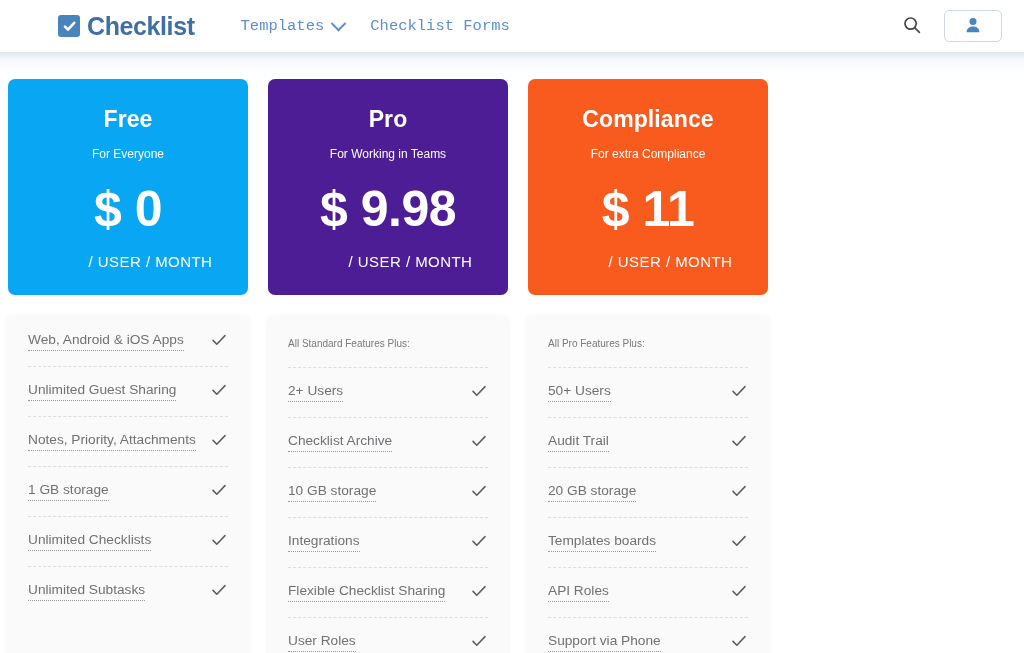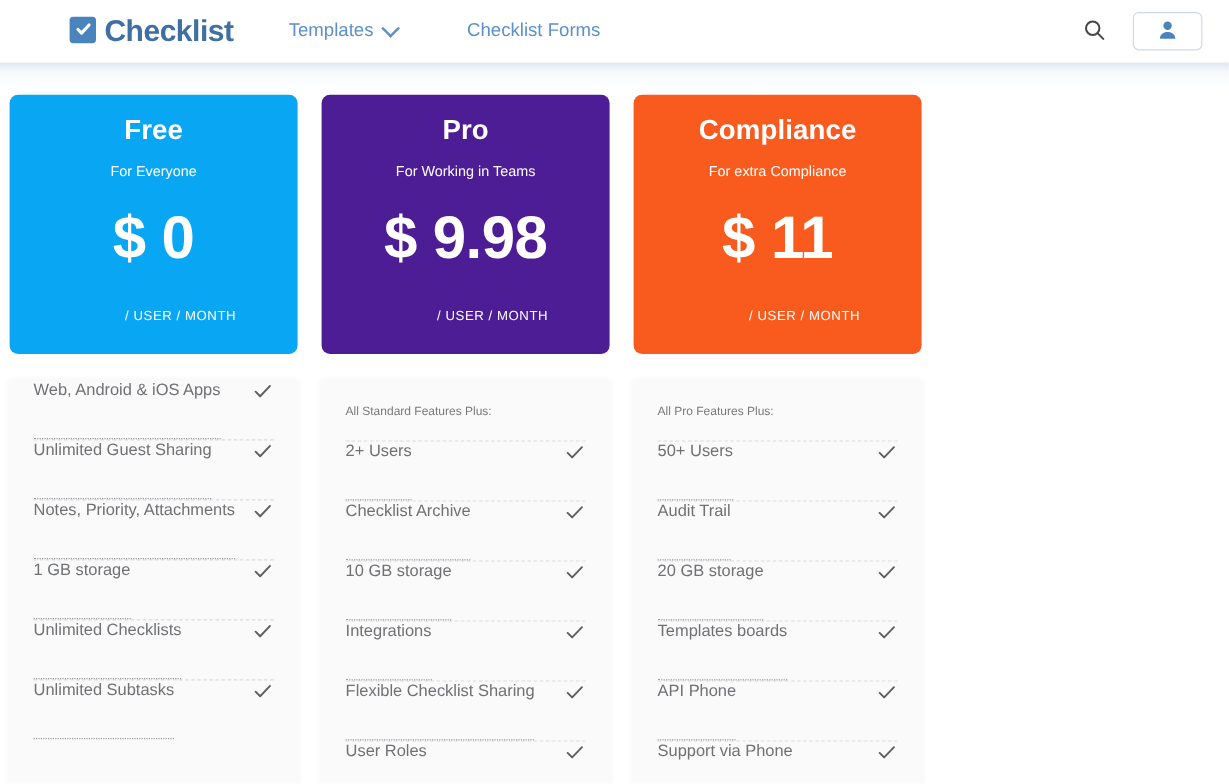--- a/index.html
+++ b/index.html
@@ -32,21 +32,21 @@
     left: 0;
     right: 0;
     height: 22px;
     background: linear-gradient(to bottom, rgba(186,202,222,0.45) 0%, rgba(205,218,233,0.18) 35%, rgba(255,255,255,0) 100%);
     z-index: 10;
     pointer-events: none;
   }
 
   .brand {
     display: flex;
-    align-items: flex-start;
+    align-items: center;
     margin-left: 58px;
     gap: 7px;
     text-decoration: none;
   }
   .brand-mark {
     width: 22px;
     height: 22px;
     border-radius: 3px;
     background: #4a84bd;
     display: flex;
@@ -60,21 +60,22 @@
     font-weight: bold;
     color: #3f6fa3;
     letter-spacing: -0.4px;
     line-height: 1;
   }
 
   .nav {
     display: flex;
     align-items: flex-start;
     margin-left: 46px;
-    gap: 58px;
+    gap: 26px;
+    font-family: Liberation Mono, monospace;
   }
   .nav-item {
     display: flex;
     align-items: center;
     gap: 9px;
     font-size: 15.5px;
     color: #5b90cb;
     cursor: pointer;
     white-space: nowrap;
   }
@@ -133,42 +134,42 @@
   .plan-head {
     height: 216px;
     border-radius: 7px;
     margin-top: 27px;
     color: #ffffff;
     text-align: center;
     display: flex;
     flex-direction: column;
     position: relative;
     box-sizing: border-box;
-    padding-top: 16px;
+    padding-top: 27px;
   }
   .plan-title {
     font-size: 23px;
     font-weight: bold;
     line-height: 1.15;
     letter-spacing: 0.1px;
   }
   .plan-sub {
     font-size: 12px;
     margin-top: 15px;
     font-weight: normal;
   }
   .plan-price {
     font-size: 50px;
     font-weight: bold;
     letter-spacing: -0.5px;
     margin-top: 23px;
     line-height: 1;
   }
   .plan-period {
-    font-size: 11px;
+    font-size: 15px;
     letter-spacing: 0.45px;
     position: absolute;
     left: 0;
     right: 0;
     bottom: 25px;
     margin-left: 45px;
   }
 
   .features {
     background: #fafafa;
@@ -178,20 +179,21 @@
     flex: 1;
   }
   .feat-note {
     font-size: 10px;
     color: #77797c;
     padding: 21px 0 17px 0;
     line-height: 1.2;
   }
   .feat-row {
     display: flex;
+    align-items: center;
     justify-content: space-between;
     gap: 8px;
     border-top: 1px dashed #dcdcdc;
     height: 49px;
   }
   .feat-row.first { border-top: none; }
   .feat-row.sep-top { border-top: 1px dashed #dcdcdc; }
   .feat-label {
     font-size: 13.7px;
     color: #6f7174;
@@ -405,21 +407,21 @@
       </div>
       <div class="feat-row">
         <span class="feat-label">Templates boards</span>
         <span class="check">
           <svg width="18" height="18" viewBox="0 0 18 18" aria-hidden="true">
               <path d="M3 9.4 L6.8 13.2 L15 4.6" fill="none" stroke="#5a5c5f" stroke-width="1.55" stroke-linecap="round" stroke-linejoin="round"></path>
             </svg>
         </span>
       </div>
       <div class="feat-row">
-        <span class="feat-label">API Phone</span>
+        <span class="feat-label">API Roles</span>
         <span class="check">
           <svg width="18" height="18" viewBox="0 0 18 18" aria-hidden="true">
               <path d="M3 9.4 L6.8 13.2 L15 4.6" fill="none" stroke="#5a5c5f" stroke-width="1.55" stroke-linecap="round" stroke-linejoin="round"></path>
             </svg>
         </span>
       </div>
       <div class="feat-row">
         <span class="feat-label">Support via Phone</span>
         <span class="check">
           <svg width="18" height="18" viewBox="0 0 18 18" aria-hidden="true">

